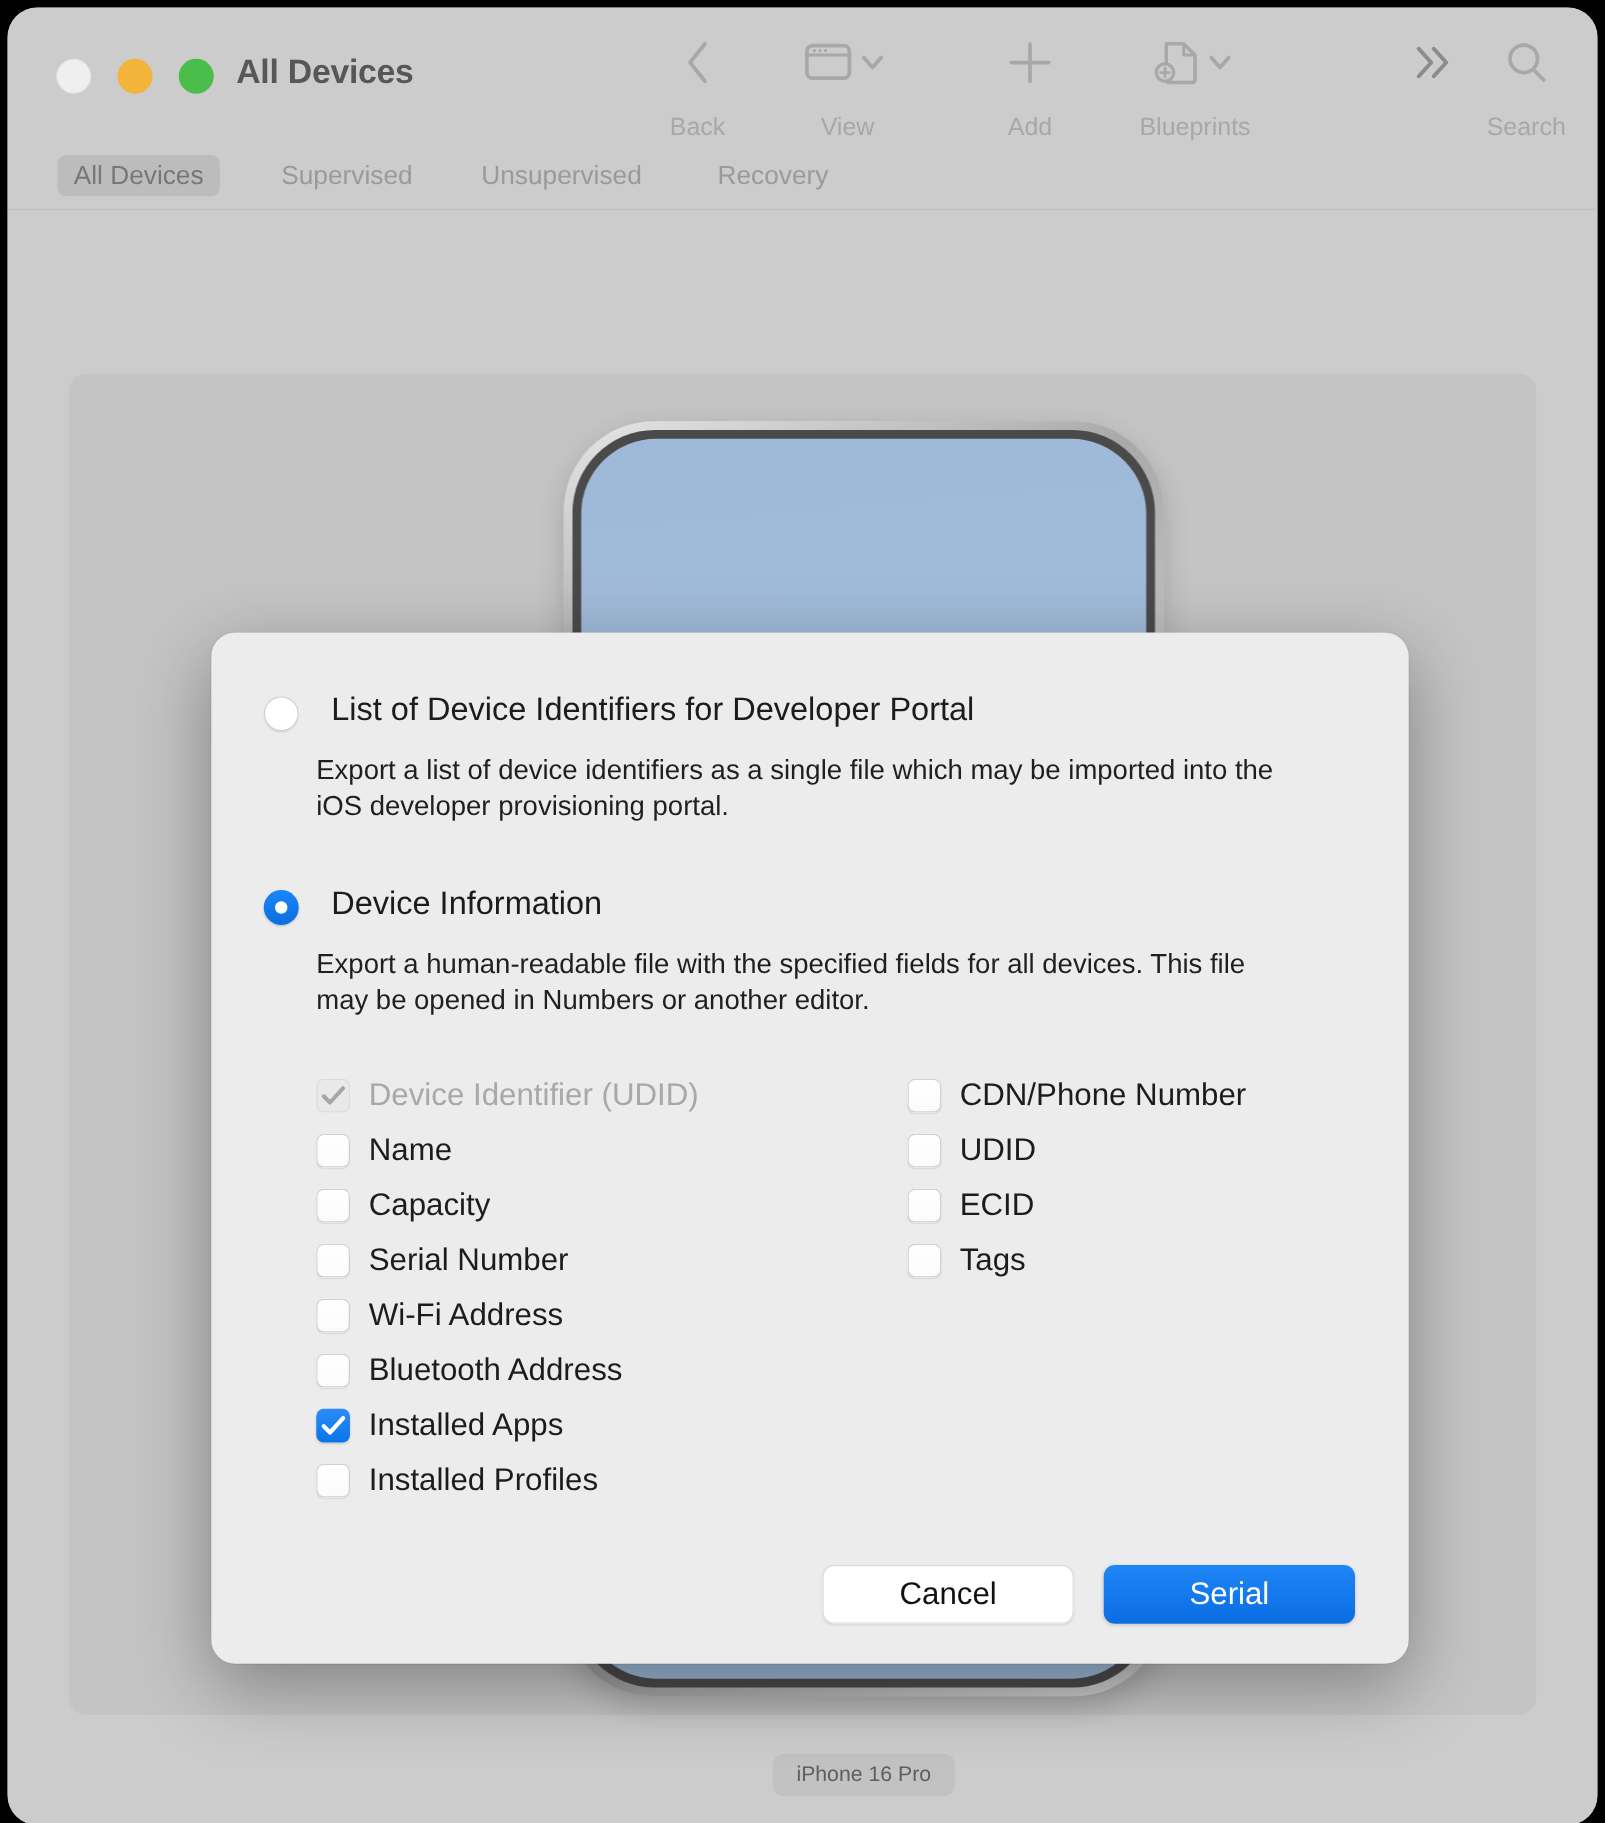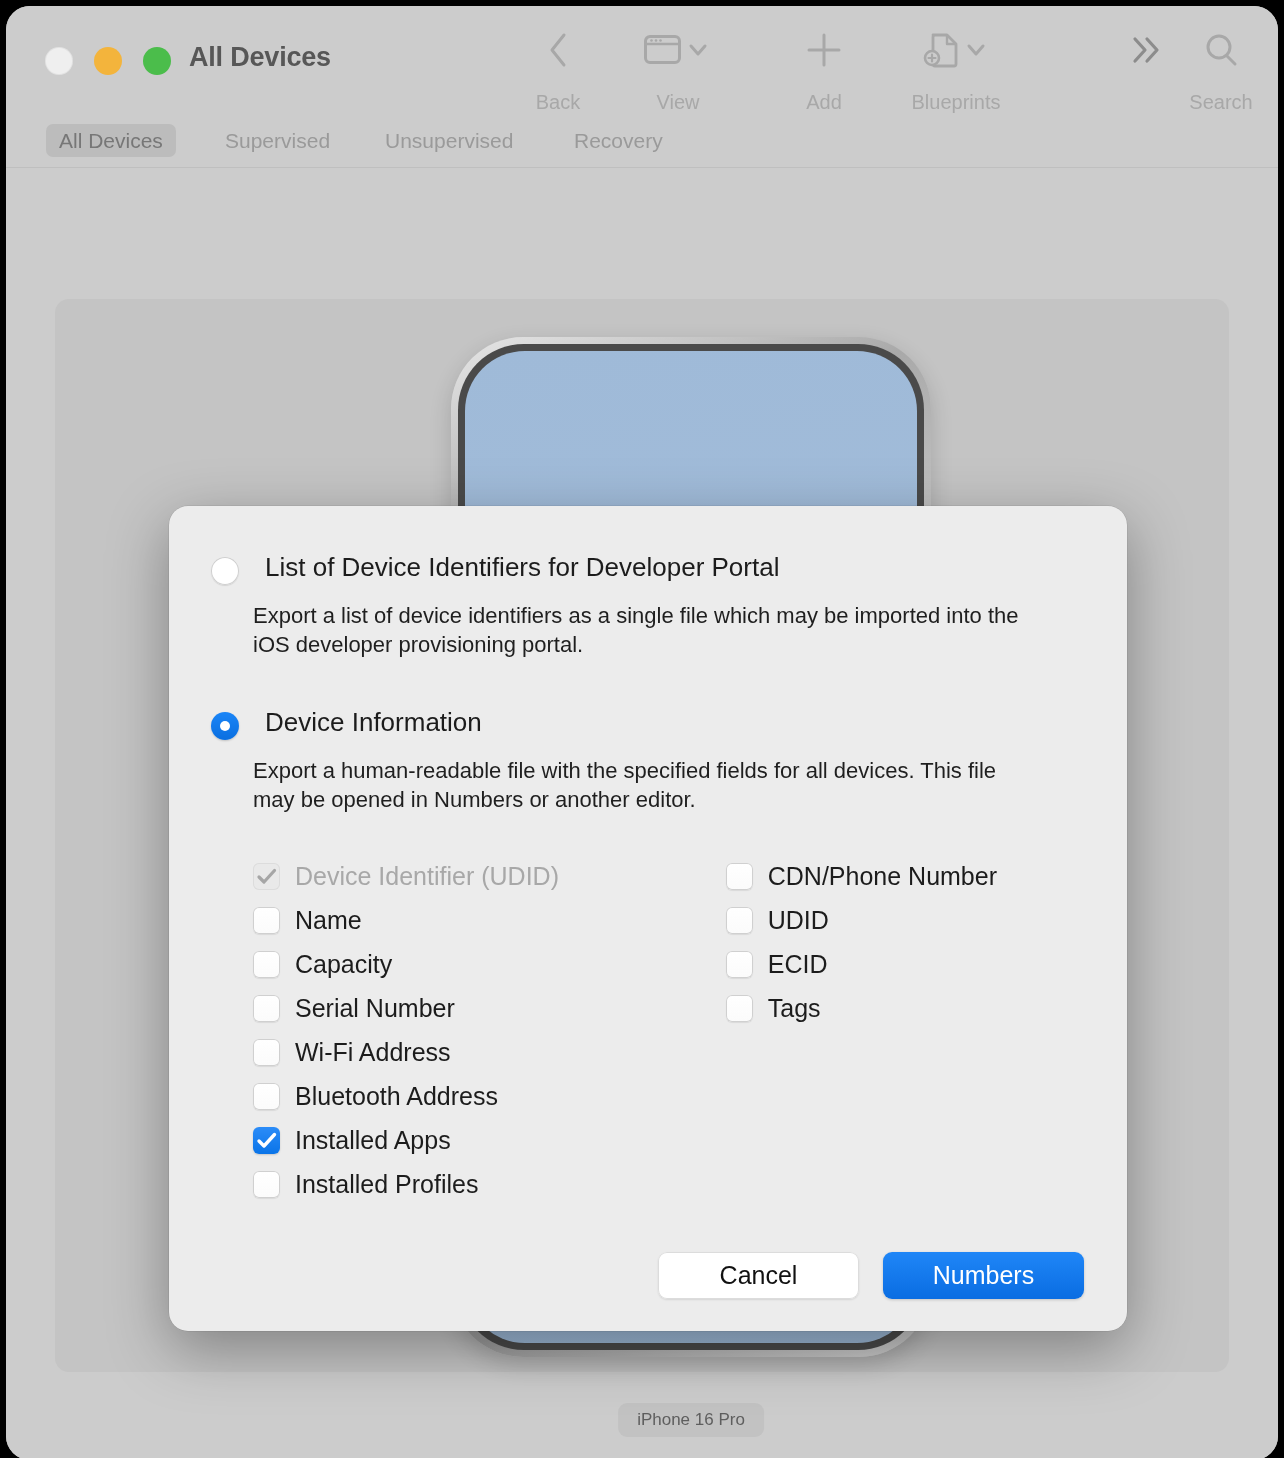--- a/index.html
+++ b/index.html
@@ -494,18 +494,18 @@
           <div class="cb-row">
             <div class="cb off"></div>
             <div class="cb-label">Tags</div>
           </div>
 
         </div>
       </div>
 
       <div id="sheet-buttons">
         <button class="btn" id="btn-cancel">Cancel</button>
-        <button class="btn" id="btn-export">Numbers</button>
+        <button class="btn" id="btn-export">Serial</button>
       </div>
 
     </div>
   </div>
 </div>
 
 </body></html>

